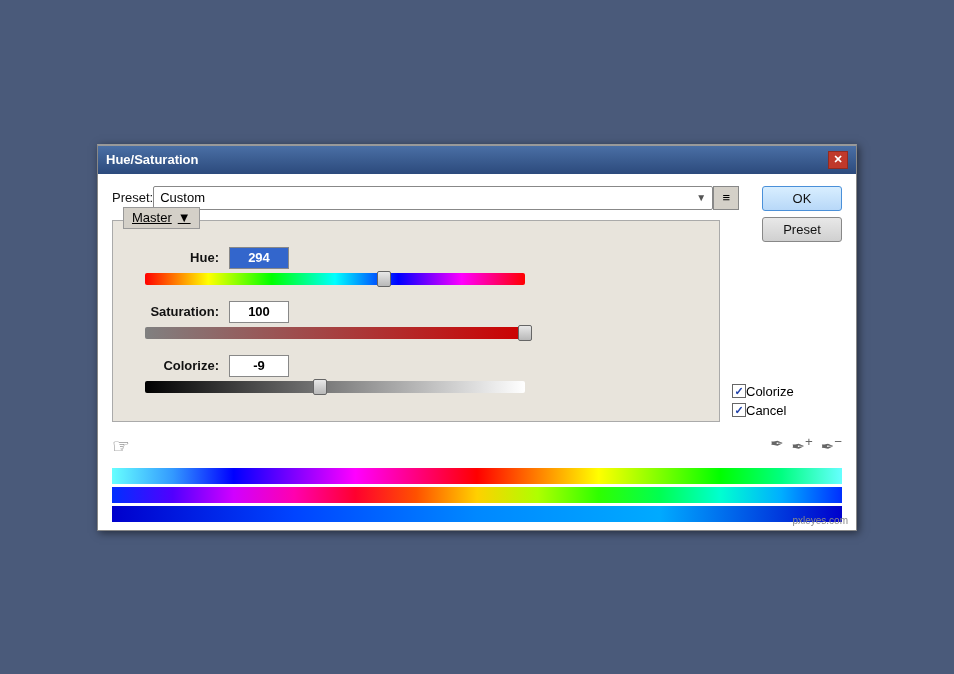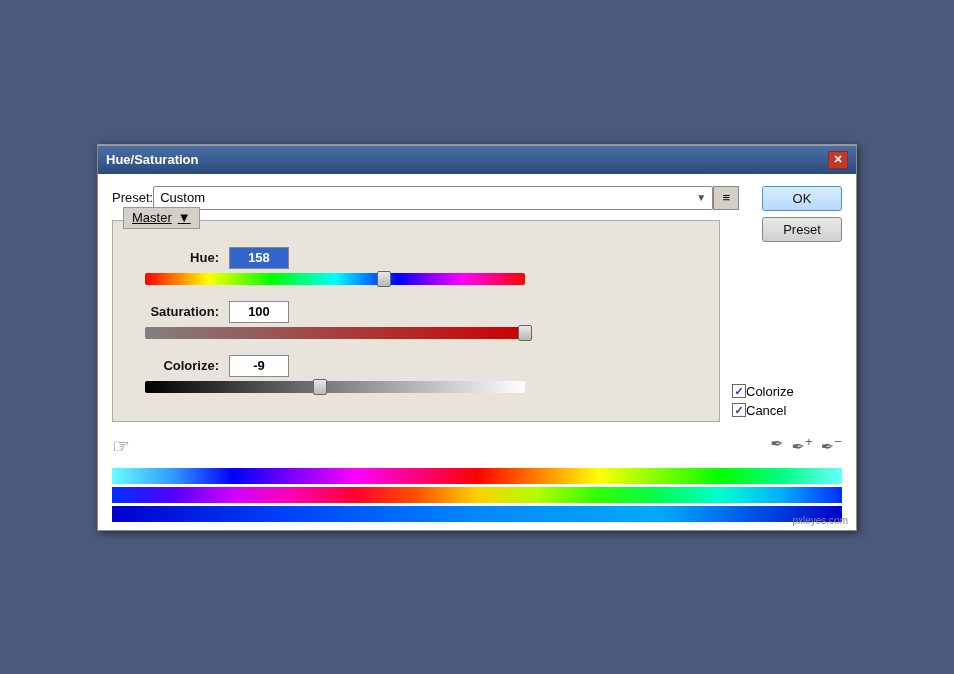--- a/index.html
+++ b/index.html
@@ -376,21 +376,21 @@
         <div class="channel-dropdown-row">
           <div class="channel-dropdown">
             <span>Master</span>
             <span>▼</span>
           </div>
         </div>
 
         <div class="slider-group">
           <div class="slider-row">
             <span class="slider-label">Hue:</span>
-            <div class="slider-value-box selected">158</div>
+            <div class="slider-value-box selected">294</div>
           </div>
           <div class="slider-track-container">
             <div class="slider-track hue-track">
               <div class="slider-thumb" style="left: 63%;"></div>
             </div>
           </div>
         </div>
 
         <div class="slider-group">
           <div class="slider-row">

